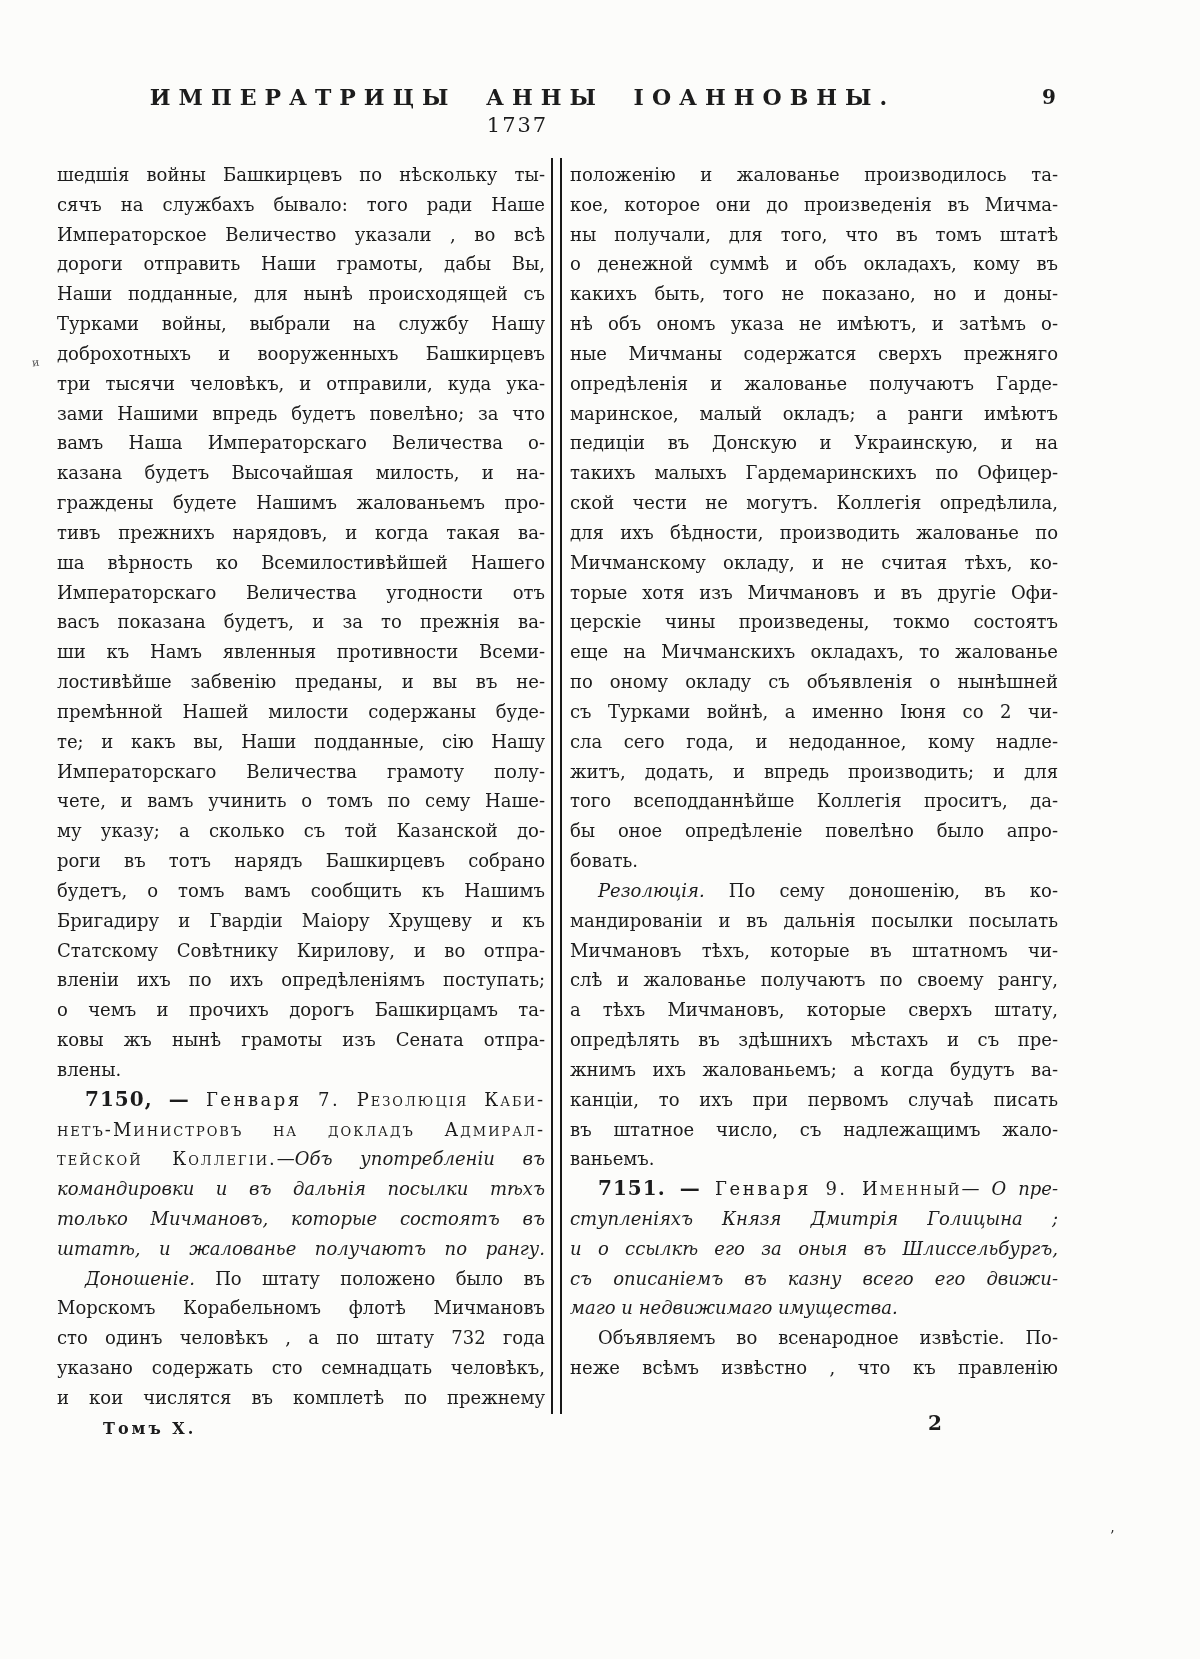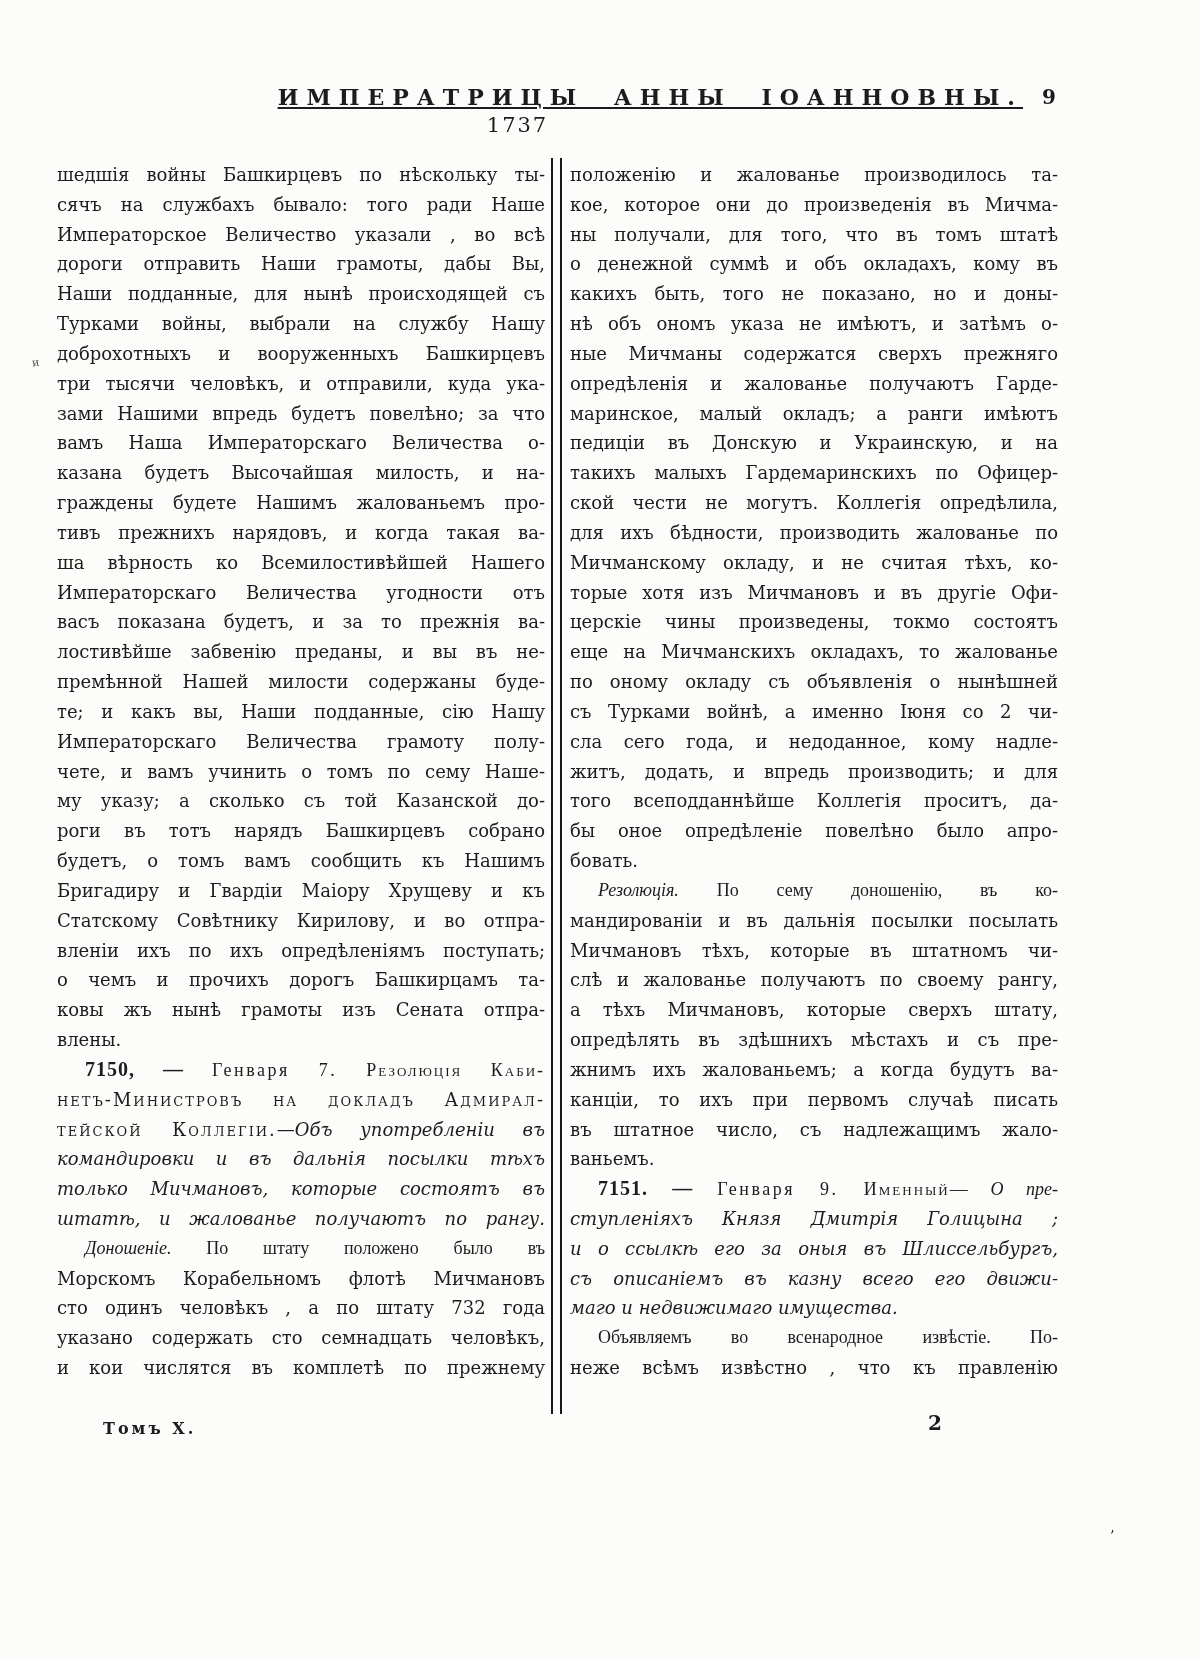--- a/index.html
+++ b/index.html
@@ -4,25 +4,24 @@
 <style>
   html,body{margin:0;padding:0;background:#e8e8e4;}
   .page{
     position:relative;width:1200px;height:1659px;margin:0 auto;
     background:#fcfcfa;color:#1c1c1c;
     font-family:"DejaVu Serif", serif;
     overflow:hidden;
   }
   .running-title{
     position:absolute;top:84px;left:57px;width:1001px;
-    text-align:right;font-size:22px;font-weight:700;
+    text-align:center;font-size:22px;font-weight:700;
     letter-spacing:8px;word-spacing:14px;
     transform:translateX(-35px);
     white-space:nowrap;
-    text-decoration:underline;
   }
   .page-number{
     position:absolute;top:85px;left:1042px;
     font-size:20px;font-weight:700;
   }
   .year-heading{
     position:absolute;top:113px;left:57px;width:1001px;
     text-align:center;font-size:21px;font-weight:400;letter-spacing:2px;
     transform:translateX(-40px);
   }
@@ -31,21 +30,21 @@
     font-size:18px;
   }
   #left-col{left:57px;}
   #right-col{left:570px;}
   .line{
     height:29.83px;line-height:29.83px;
     text-align:justify;text-align-last:justify;
     overflow:hidden;
   }
   .line.end{text-align-last:left;}
-  .line.indent{text-indent:28px;font-family:Liberation Serif, serif;}
+  .line.indent{text-indent:28px;}
   .s-n{}
   .s-i{font-style:italic;}
   .s-sc{font-variant:small-caps;letter-spacing:2px;}
   .s-sp{letter-spacing:2.5px;}
   .s-num{font-size:20px;letter-spacing:1px;font-weight:600;}
   .divider{
     position:absolute;left:551px;top:158px;height:1256px;width:7px;
     border-left:2px solid #181818;border-right:2px solid #181818;
   }
   .volume-signature{
@@ -85,20 +84,21 @@
       <div class="line"><span class="s-n">доброхотныхъ и вооруженныхъ Башкирцевъ</span></div>
       <div class="line"><span class="s-n">три тысячи человѣкъ, и отправили, куда ука-</span></div>
       <div class="line"><span class="s-n">зами Нашими впредь будетъ повелѣно; за что</span></div>
       <div class="line"><span class="s-n">вамъ Наша Императорскаго Величества о-</span></div>
       <div class="line"><span class="s-n">казана будетъ Высочайшая милость, и на-</span></div>
       <div class="line"><span class="s-n">граждены будете Нашимъ жалованьемъ про-</span></div>
       <div class="line"><span class="s-n">тивъ прежнихъ нарядовъ, и когда такая ва-</span></div>
       <div class="line"><span class="s-n">ша вѣрность ко Всемилостивѣйшей Нашего</span></div>
       <div class="line"><span class="s-n">Императорскаго Величества угодности отъ</span></div>
       <div class="line"><span class="s-n">васъ показана будетъ, и за то прежнія ва-</span></div>
+      <div class="line"><span class="s-n">ши къ Намъ явленныя противности Всеми-</span></div>
       <div class="line"><span class="s-n">лостивѣйше забвенію преданы, и вы въ не-</span></div>
       <div class="line"><span class="s-n">премѣнной Нашей милости содержаны буде-</span></div>
       <div class="line"><span class="s-n">те; и какъ вы, Наши подданные, сію Нашу</span></div>
       <div class="line"><span class="s-n">Императорскаго Величества грамоту полу-</span></div>
       <div class="line"><span class="s-n">чете, и вамъ учинить о томъ по сему Наше-</span></div>
       <div class="line"><span class="s-n">му указу; а сколько съ той Казанской до-</span></div>
       <div class="line"><span class="s-n">роги въ тотъ нарядъ Башкирцевъ собрано</span></div>
       <div class="line"><span class="s-n">будетъ, о томъ вамъ сообщить къ Нашимъ</span></div>
       <div class="line"><span class="s-n">Бригадиру и Гвардіи Маіору Хрущеву и къ</span></div>
       <div class="line"><span class="s-n">Статскому Совѣтнику Кирилову, и во отпра-</span></div>

